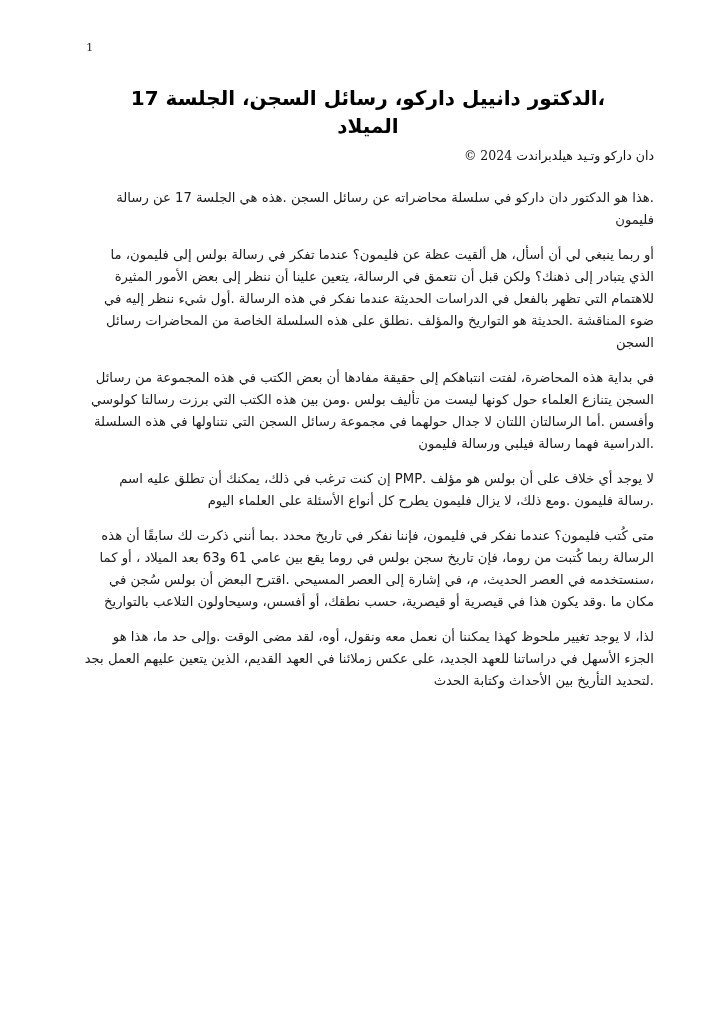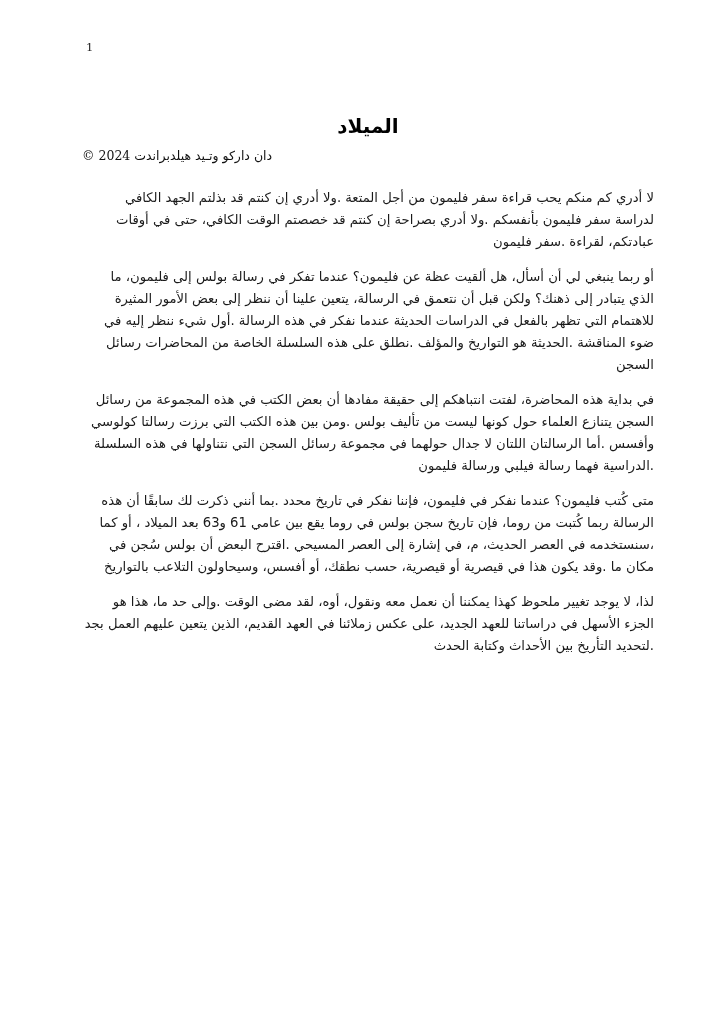--- a/index.html
+++ b/index.html
@@ -30,21 +30,21 @@
     direction: rtl;
     text-align: center;
     font-weight: 700;
     font-size: 20px;
     line-height: 28px;
     color: #000000;
     margin: 0;
   }
   .copyright {
     direction: rtl;
-    text-align: left;
+    text-align: right;
     font-family: "DejaVu Serif", "DejaVu Sans", serif;
     font-size: 12.5px;
     line-height: 17px;
     margin-top: 7px;
     color: #111111;
   }
   .content {
     margin-top: 23px;
   }
   .para {
@@ -59,27 +59,28 @@
 </style>
 </head>
 <body>
 
 <div class="page">
 
   <div class="page-number">1</div>
 
   <header>
     <h1 class="doc-title" dir="rtl">
-      <br>
+      <span>،الدكتور دانييل داركو، رسائل السجن، الجلسة 17</span><br>
       <span>الميلاد</span>
     </h1>
     <div class="copyright" dir="rtl">دان داركو وتـيد هيلدبراندت 2024 ©</div>
   </header>
 
   <main class="content">
-    <p class="para" dir="rtl">لا أدري كم منكم يحب قراءة سفر فليمون من أجل المتعة .ولا أدري إن كنتم قد بذلتم الجهد الكافي لدراسة سفر فليمون بأنفسكم .ولا أدري بصراحة إن كنتم قد خصصتم الوقت الكافي، حتى في أوقات عبادتكم، لقراءة .سفر فليمون</p>
+    <p class="para" dir="rtl">.هذا هو الدكتور دان داركو في سلسلة محاضراته عن رسائل السجن .هذه هي الجلسة 17 عن رسالة فليمون</p>
     <p class="para" dir="rtl">أو ربما ينبغي لي أن أسأل، هل ألقيت عظة عن فليمون؟ عندما تفكر في رسالة بولس إلى فليمون، ما الذي يتبادر إلى ذهنك؟ ولكن قبل أن نتعمق في الرسالة، يتعين علينا أن ننظر إلى بعض الأمور المثيرة للاهتمام التي تظهر بالفعل في الدراسات الحديثة عندما نفكر في هذه الرسالة .أول شيء ننظر إليه في ضوء المناقشة .الحديثة هو التواريخ والمؤلف .نطلق على هذه السلسلة الخاصة من المحاضرات رسائل السجن</p>
     <p class="para" dir="rtl">في بداية هذه المحاضرة، لفتت انتباهكم إلى حقيقة مفادها أن بعض الكتب في هذه المجموعة من رسائل السجن يتنازع العلماء حول كونها ليست من تأليف بولس .ومن بين هذه الكتب التي برزت رسالتا كولوسي وأفسس .أما الرسالتان اللتان لا جدال حولهما في مجموعة رسائل السجن التي نتناولها في هذه السلسلة .الدراسية فهما رسالة فيلبي ورسالة فليمون</p>
+    <p class="para" dir="rtl">لا يوجد أي خلاف على أن بولس هو مؤلف .PMP إن كنت ترغب في ذلك، يمكنك أن تطلق عليه اسم .رسالة فليمون .ومع ذلك، لا يزال فليمون يطرح كل أنواع الأسئلة على العلماء اليوم</p>
     <p class="para" dir="rtl">متى كُتب فليمون؟ عندما نفكر في فليمون، فإننا نفكر في تاريخ محدد .بما أنني ذكرت لك سابقًا أن هذه الرسالة ربما كُتبت من روما، فإن تاريخ سجن بولس في روما يقع بين عامي 61 و63 بعد الميلاد ، أو كما ،سنستخدمه في العصر الحديث، م، في إشارة إلى العصر المسيحي .اقترح البعض أن بولس سُجن في مكان ما .وقد يكون هذا في قيصرية أو قيصرية، حسب نطقك، أو أفسس، وسيحاولون التلاعب بالتواريخ</p>
     <p class="para" dir="rtl">لذا، لا يوجد تغيير ملحوظ كهذا يمكننا أن نعمل معه ونقول، أوه، لقد مضى الوقت .وإلى حد ما، هذا هو الجزء الأسهل في دراساتنا للعهد الجديد، على عكس زملائنا في العهد القديم، الذين يتعين عليهم العمل بجد .لتحديد التأريخ بين الأحداث وكتابة الحدث</p>
   </main>
 
 </div>
 
 </body></html>

